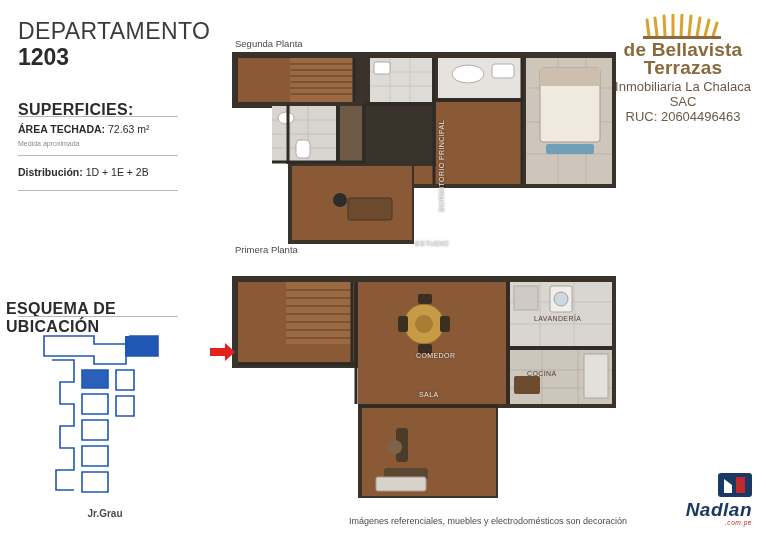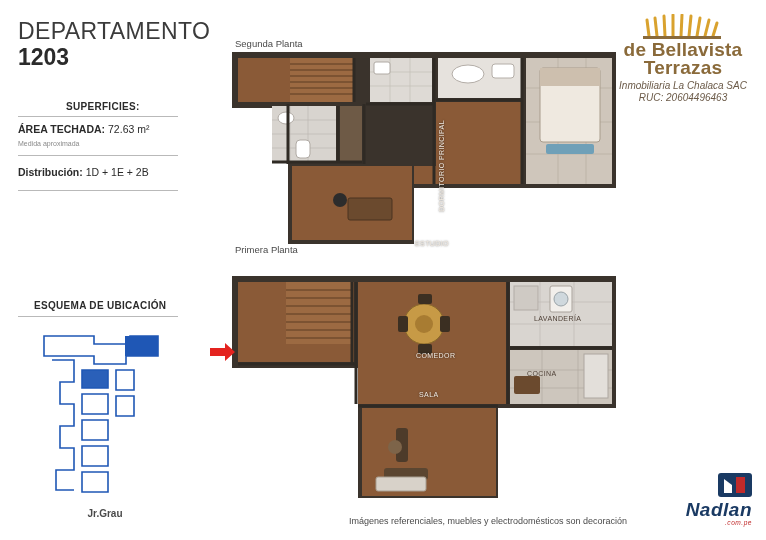--- a/index.html
+++ b/index.html
@@ -18,34 +18,34 @@
 
   .dept-word {
     position:absolute; left:18px; top:18px;
     font-size:23px; letter-spacing:0.4px; color:#3b3b3b; font-weight:400;
   }
   .dept-num {
     position:absolute; left:18px; top:44px;
     font-size:23px; font-weight:bold; color:#2b2b2b;
   }
 
-  .sup-title { position:absolute; left:18px; top:101px; font-size:10px; font-weight:bold; letter-spacing:0.3px;margin-left:48px; }
+  .sup-title { position:absolute; left:18px; top:101px; font-size:16px; font-weight:bold; letter-spacing:0.3px; }
   .rule { position:absolute; background:#b9b9b9; height:1px; }
   #rule1 { left:18px; top:116px; width:160px; }
   #rule2 { left:18px; top:155px; width:160px; }
   #rule3 { left:18px; top:190px; width:160px; }
 
   .area-row { position:absolute; left:18px; top:123px; font-size:10.5px; white-space:nowrap; }
   .area-row b { font-weight:bold; }
   .area-row .val { font-weight:normal; }
   .area-note { position:absolute; left:18px; top:140px; font-size:7px; color:#8a8a8a; }
   .distrib { position:absolute; left:18px; top:166px; font-size:10.5px; }
   .distrib b { font-weight:bold; }
 
-  .esquema-title { position:absolute; left:34px; top:300px; font-size:10px; font-weight:bold; letter-spacing:0.3px; }
+  .esquema-title { position:absolute; left:6px; top:300px; font-size:16px; font-weight:bold; letter-spacing:0.3px; }
   #rule4 { left:18px; top:316px; width:160px; }
 
   #map-wrap { position:absolute; left:30px; top:330px; width:150px; height:175px; }
   .jrgrau { position:absolute; left:0; top:508px; width:210px; text-align:center; font-size:10px; color:#4a4a4a;font-weight:bold; }
 
   
   #plans { position:absolute; left:210px; top:0; width:556px; height:512px; }
 
   .plan-label { position:absolute; font-size:9.5px; color:#4a4a4a; }
   #label-seg { left:25px; top:38px; }
@@ -54,21 +54,21 @@
   .caption {
     position:absolute; left:0; top:516px; width:556px; text-align:center;
     font-size:9px; color:#4a4a4a;
   }
 
   
   #logo-terrazas { position:absolute; right:10px; top:14px; width:146px; text-align:center; }
   .terrazas-name { font-family:"Liberation Sans", sans-serif; font-weight:bold; color:#8a6a3a; line-height:0.95; }
   .terrazas-l1 { font-size:19px; letter-spacing:0.2px; }
   .terrazas-l2 { font-size:19px; letter-spacing:0.2px; }
-  .terrazas-sub { font-size:10px; color:#6b5a48; margin-top:3px; line-height:1.15;font-style:italic; }
+  .terrazas-sub { font-size:13px; color:#6b5a48; margin-top:3px; line-height:1.15; }
 
   #logo-nadlan { position:absolute; right:14px; bottom:14px; width:110px; text-align:right;font-style:italic; }
   .nadlan-word { font-size:19px; font-weight:bold; color:#1a3a63; letter-spacing:0.5px; }
   .nadlan-com { font-size:6.6px; color:#c02a2a; letter-spacing:0.5px; margin-top:-2px; }
 
   
   .room {
     position:absolute; font-size:7px; color:#f3ece3; letter-spacing:0.4px;
     text-shadow:0 0 2px rgba(0,0,0,.7);
     white-space:nowrap;

